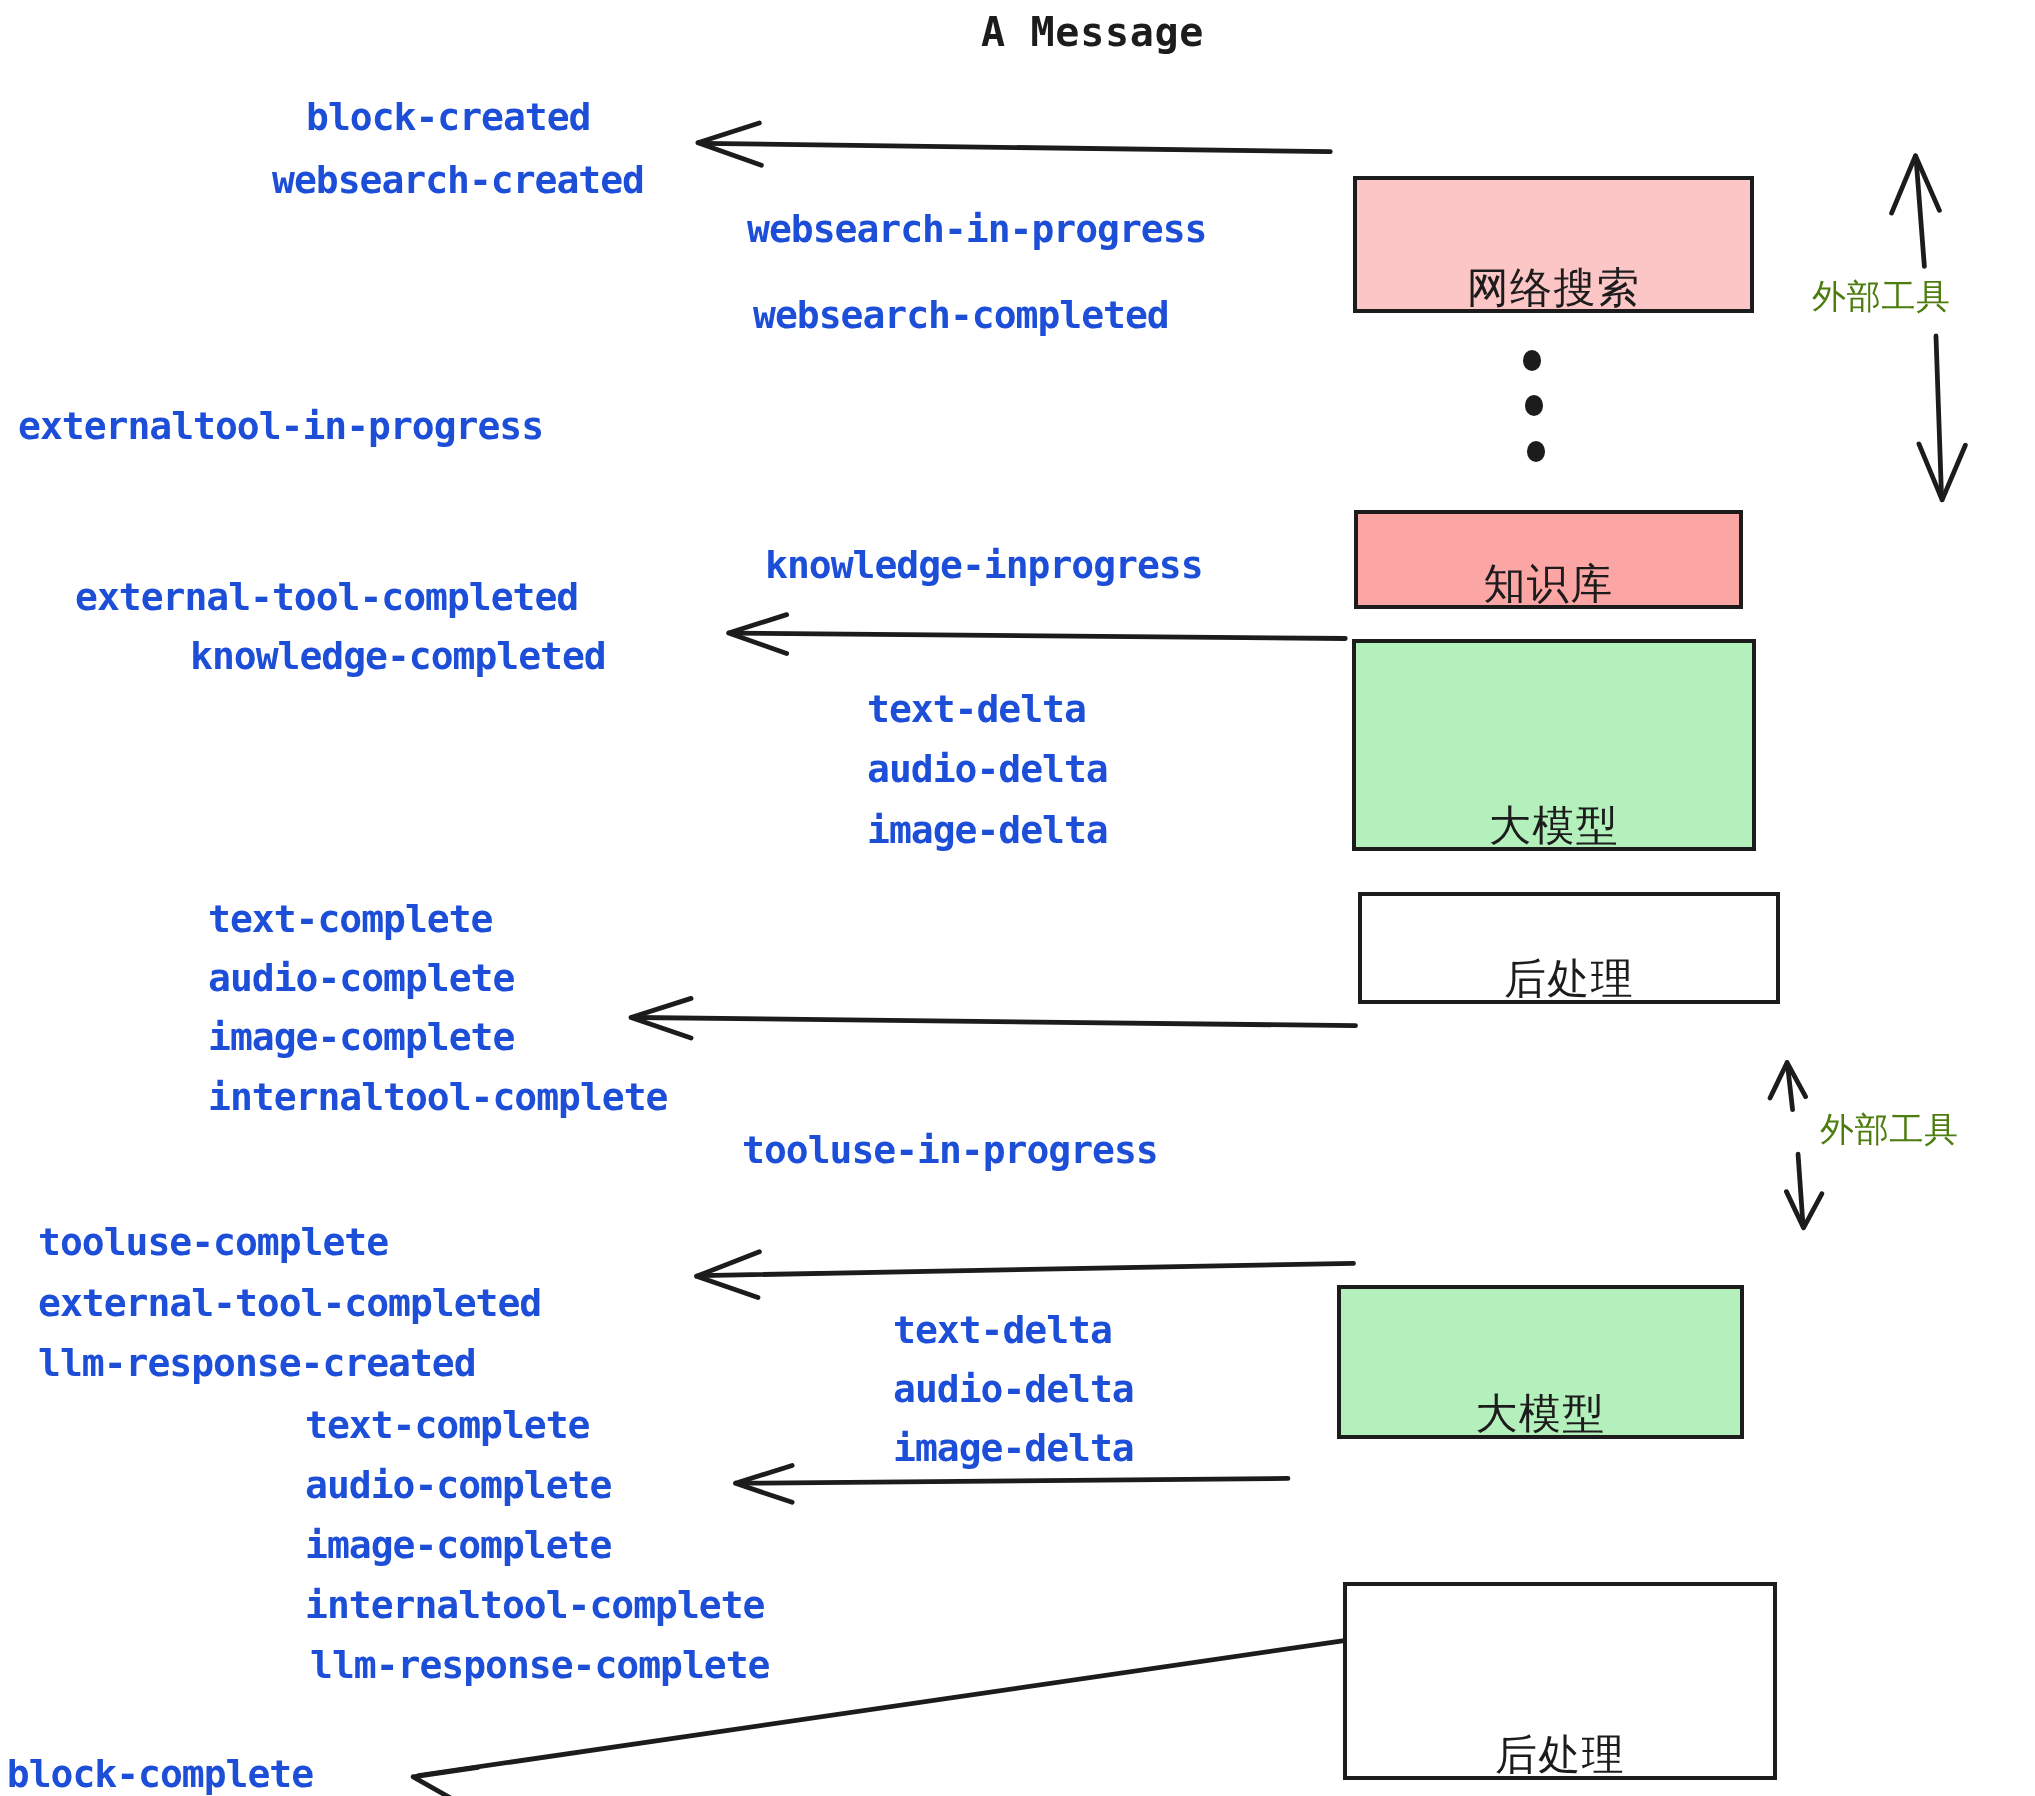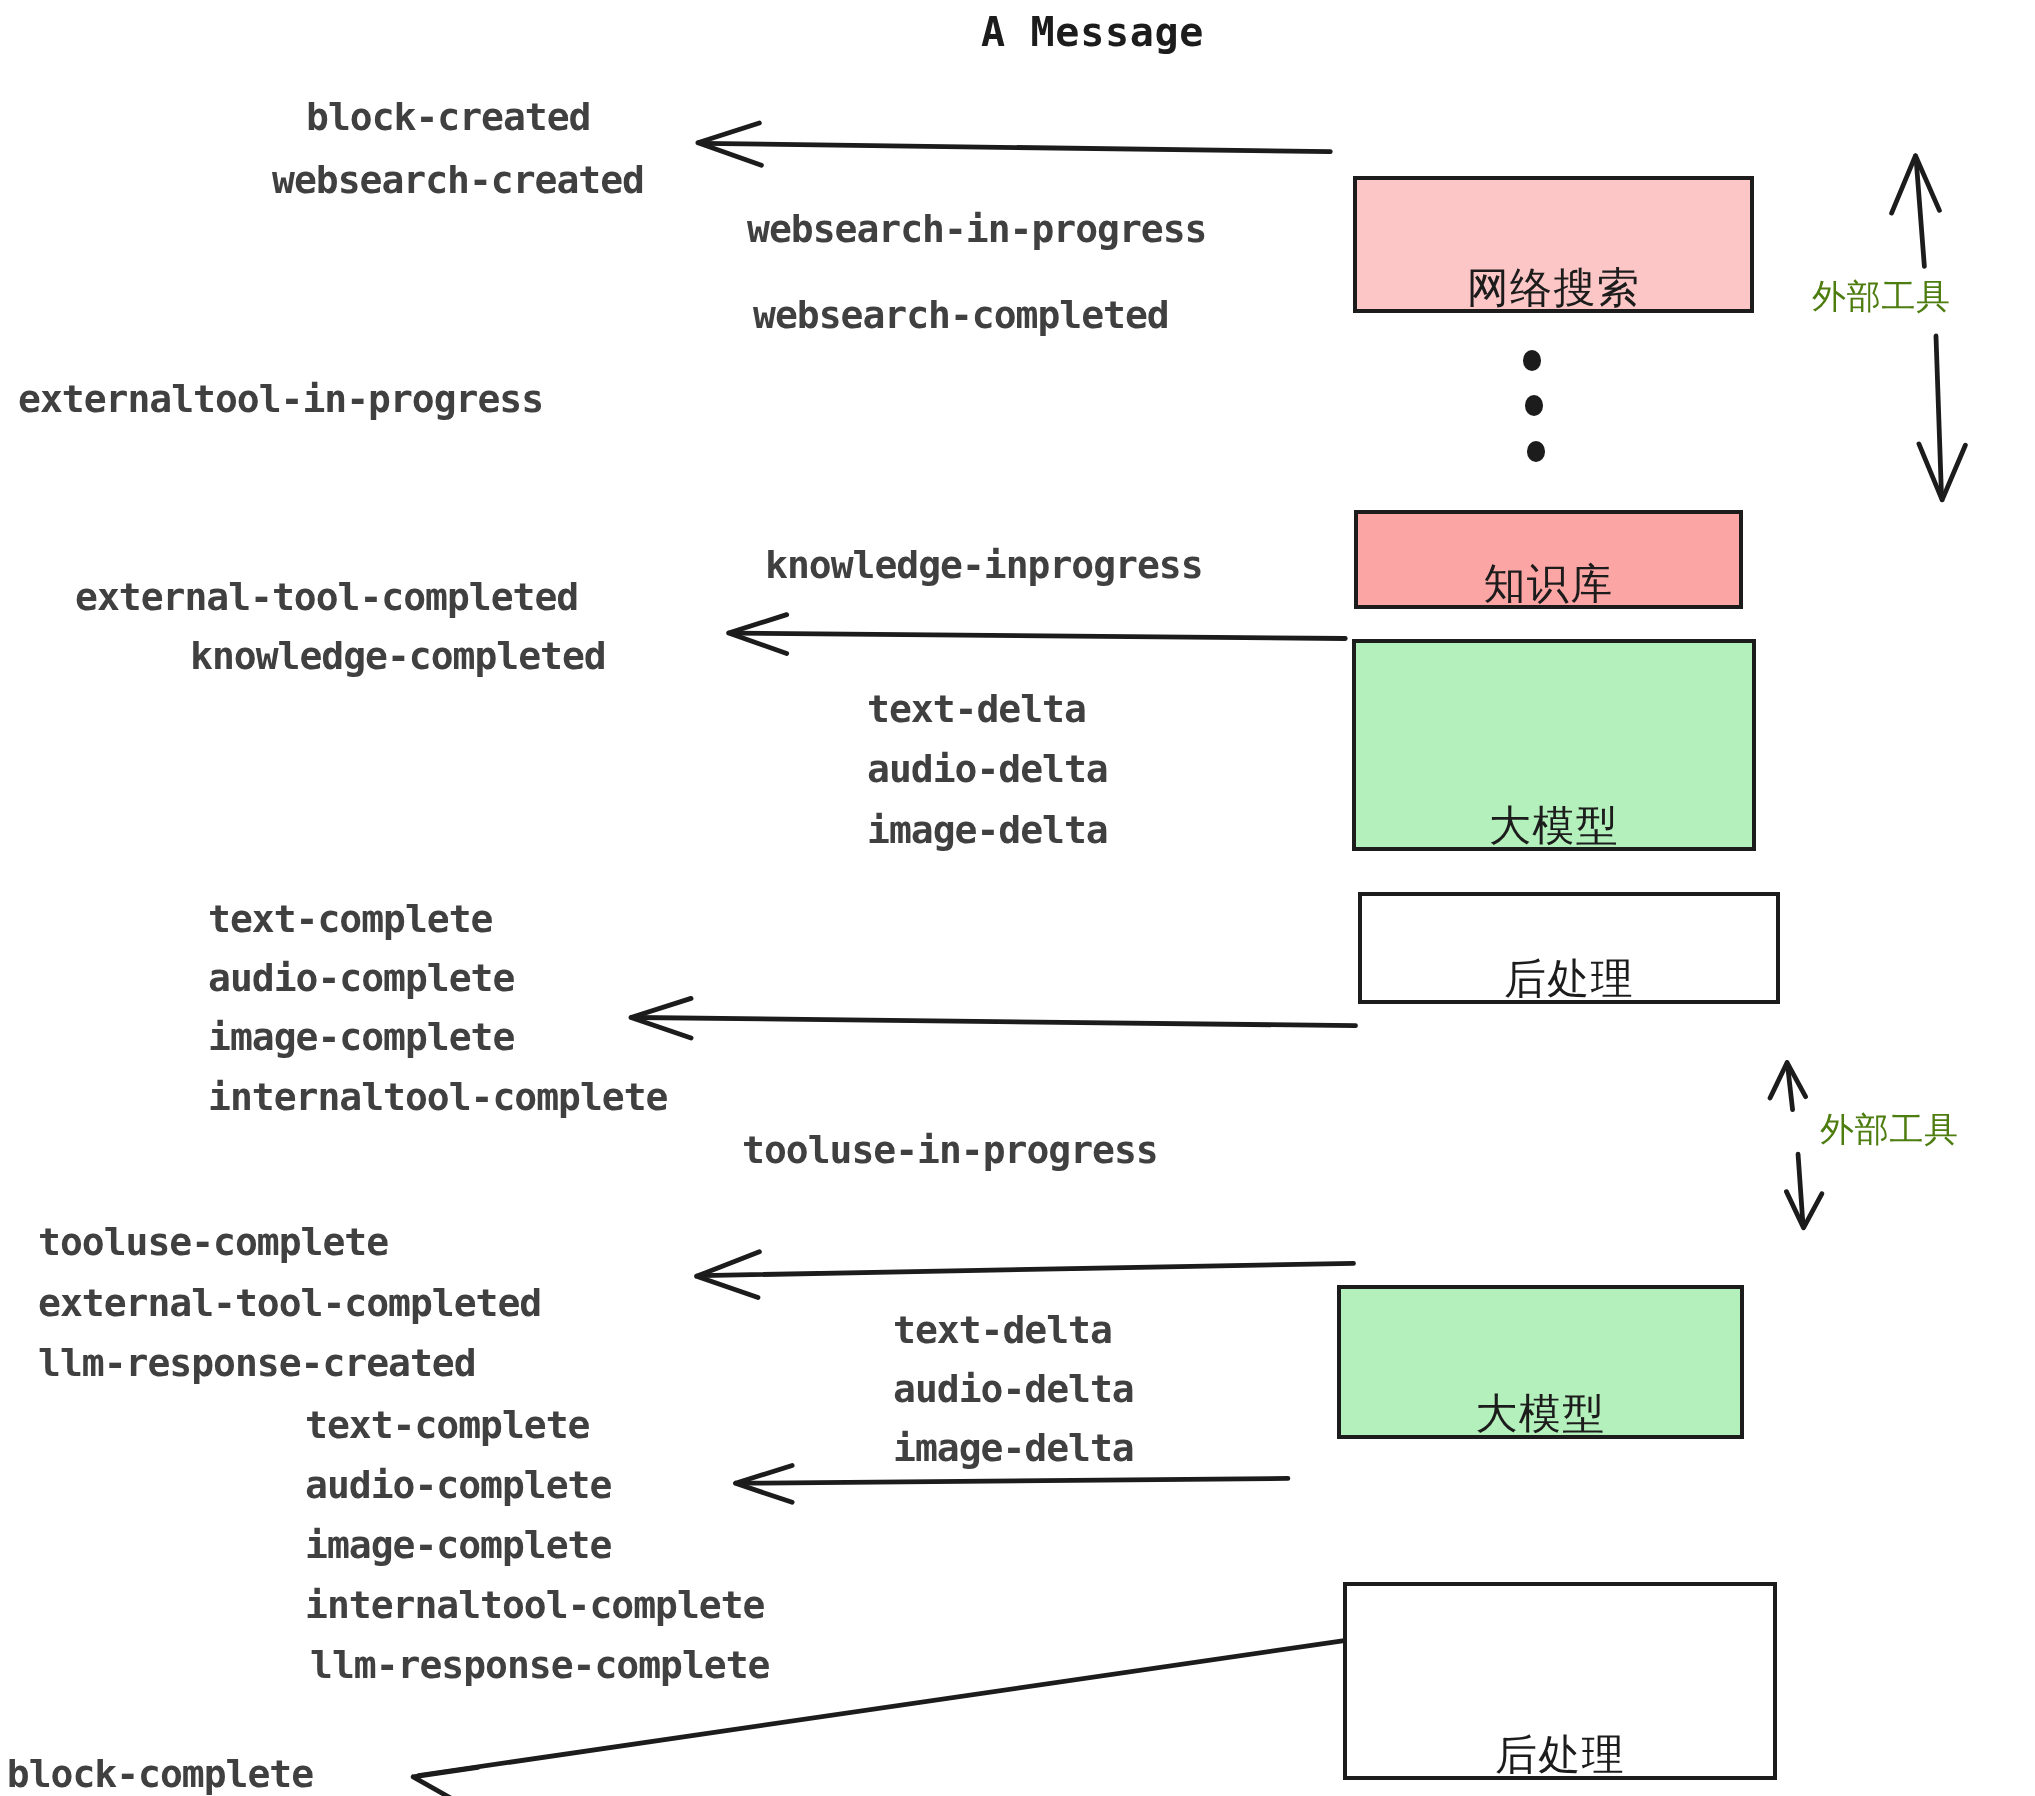--- a/index.html
+++ b/index.html
@@ -21,21 +21,21 @@
     top: 0;
     width: 2035px;
     height: 1796px;
     pointer-events: none;
   }
   .evt {
     position: absolute;
     font-family: "DejaVu Sans Mono", monospace;
     font-size: 38px;
     font-weight: 700;
-    color: #404040;
+    color: #1d4ed8;
     letter-spacing: -1px;
     white-space: nowrap;
     line-height: 1;
   }
   .title {
     position: absolute;
     font-family: "DejaVu Sans Mono", monospace;
     font-size: 40px;
     font-weight: 700;
     color: #1c1c1c;
@@ -135,21 +135,21 @@
       <path d="M 2641 1798 L 2616 1745 M 2641 1798 L 2668 1748" stroke="#1c1c1c" stroke-width="7" fill="none" stroke-linecap="round"></path>
     </g>
   </svg>
 
   <div class="title" style="left:981px; top:12.3px;">A Message</div>
 
   <div class="evt" style="left:306px;  top:98px;">block-created</div>
   <div class="evt" style="left:272px;  top:161px;">websearch-created</div>
   <div class="evt" style="left:747px; top:210px;text-align:center;">websearch-in-progress</div>
   <div class="evt" style="left:753px; top:296px;">websearch-completed</div>
-  <div class="evt" style="left:18px;   top:380px;">externaltool-in-progress</div>
+  <div class="evt" style="left:18px;   top:407px;">externaltool-in-progress</div>
   <div class="evt" style="left:765px; top:546px;">knowledge-inprogress</div>
   <div class="evt" style="left:75px;  top:578px;">external-tool-completed</div>
   <div class="evt" style="left:190px;  top:637px;">knowledge-completed</div>
   <div class="evt" style="left:867px; top:690px;">text-delta</div>
   <div class="evt" style="left:867px; top:750px;">audio-delta</div>
   <div class="evt" style="left:867px; top:811px;">image-delta</div>
   <div class="evt" style="left:208px;  top:900px;">text-complete</div>
   <div class="evt" style="left:208px;  top:959px;">audio-complete</div>
   <div class="evt" style="left:208px;  top:1018px;">image-complete</div>
   <div class="evt" style="left:208px;  top:1078px;">internaltool-complete</div>

